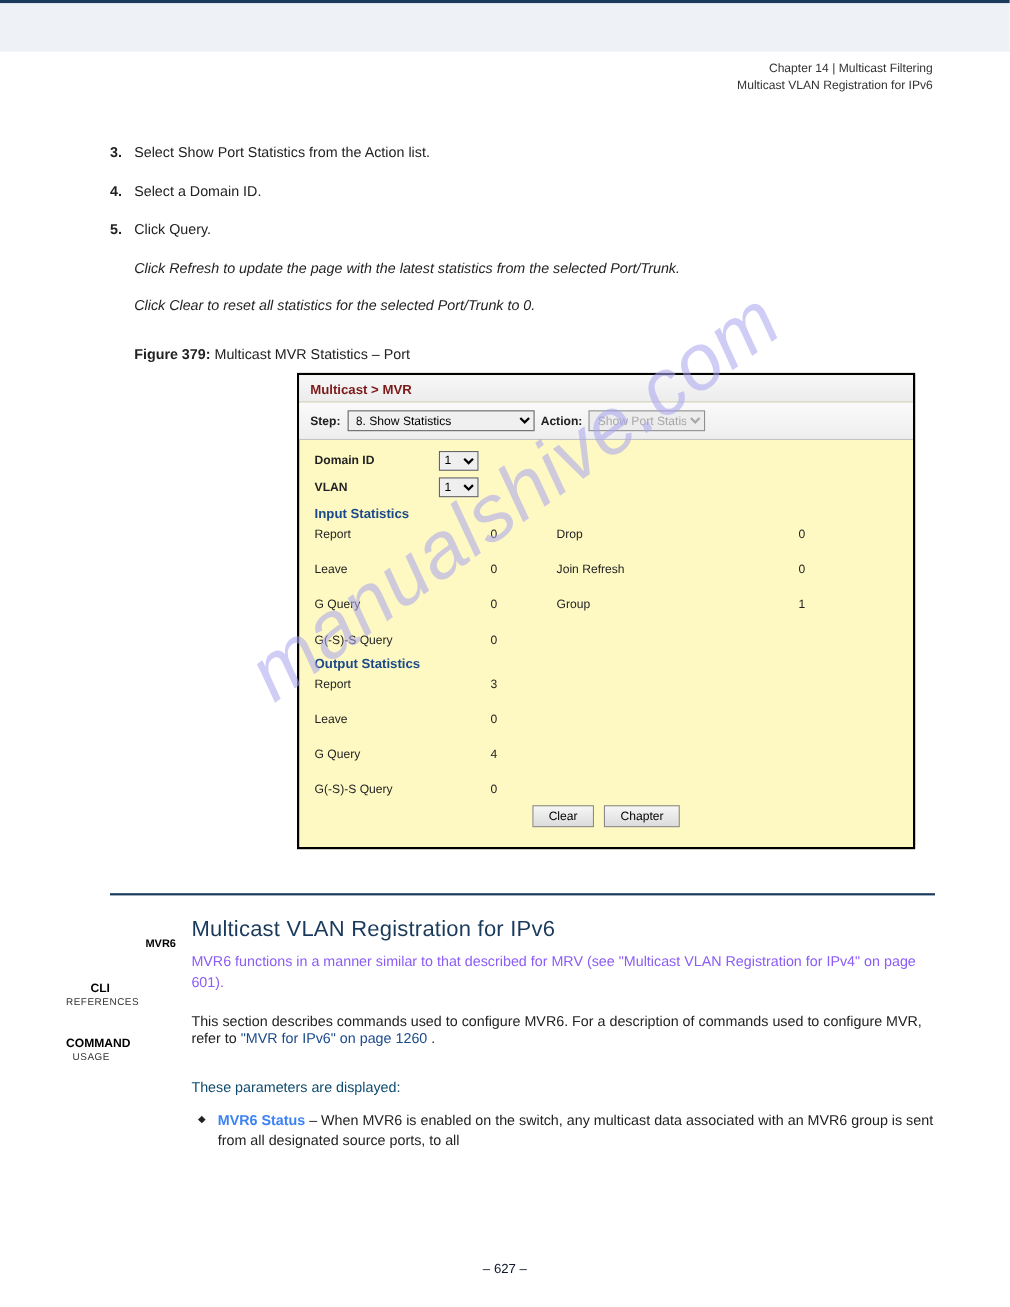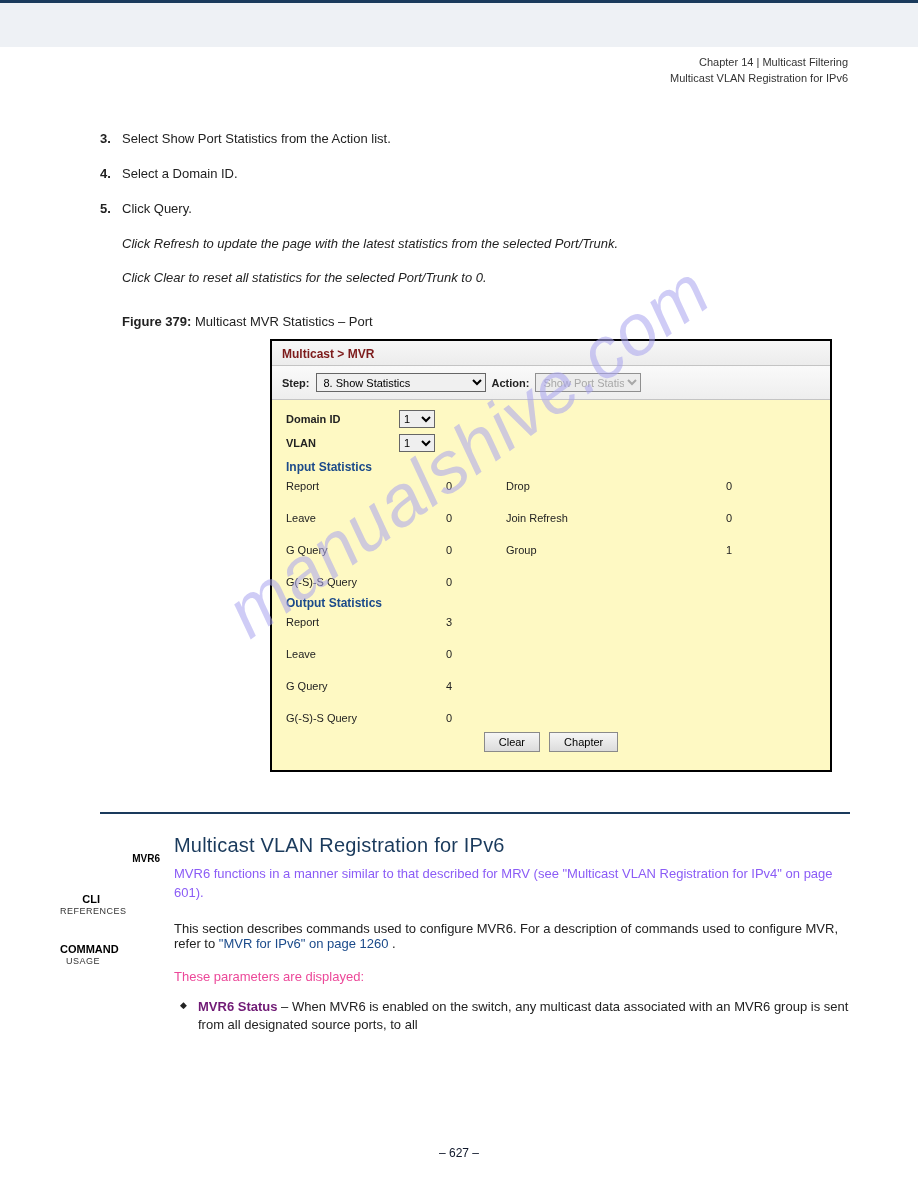--- a/index.html
+++ b/index.html
@@ -152,42 +152,42 @@
       color: #8b5cf6;
       line-height: 1.45;
     }
     .cli-ref {
       margin-top: 18px;
       font-size: 13px;
       color: #222;
     }
     .cli-link { color: #1a4a8a; }
     .list-heading {
-      margin-top: 18px;
-      font-size: 13px;
-      color: #ec4899;
+      margin-top: 30px;
+      font-size: 13px;
+      color: #0c4a6e;
     }
     .bullets { margin-top: 14px; }
     .bullet-item {
       font-size: 13px;
       color: #222;
       line-height: 1.4;
       padding-left: 24px;
       position: relative;
       margin-bottom: 6px;
     }
     .bullet-item::before {
       content: "◆";
       position: absolute;
       left: 6px;
       top: 1px;
       font-size: 9px;
       color: #222;
     }
-    .bullet-item .b-strong { font-weight: bold; color: #701a75; }
+    .bullet-item .b-strong { font-weight: bold; color: #3b82f6; }
 
     .left-tab {
       position: absolute;
       left: 60px;
       top: 784px;
       font-size: 11px;
       font-weight: bold;
       color: #000;
       width: 40px;
       text-align: right;

